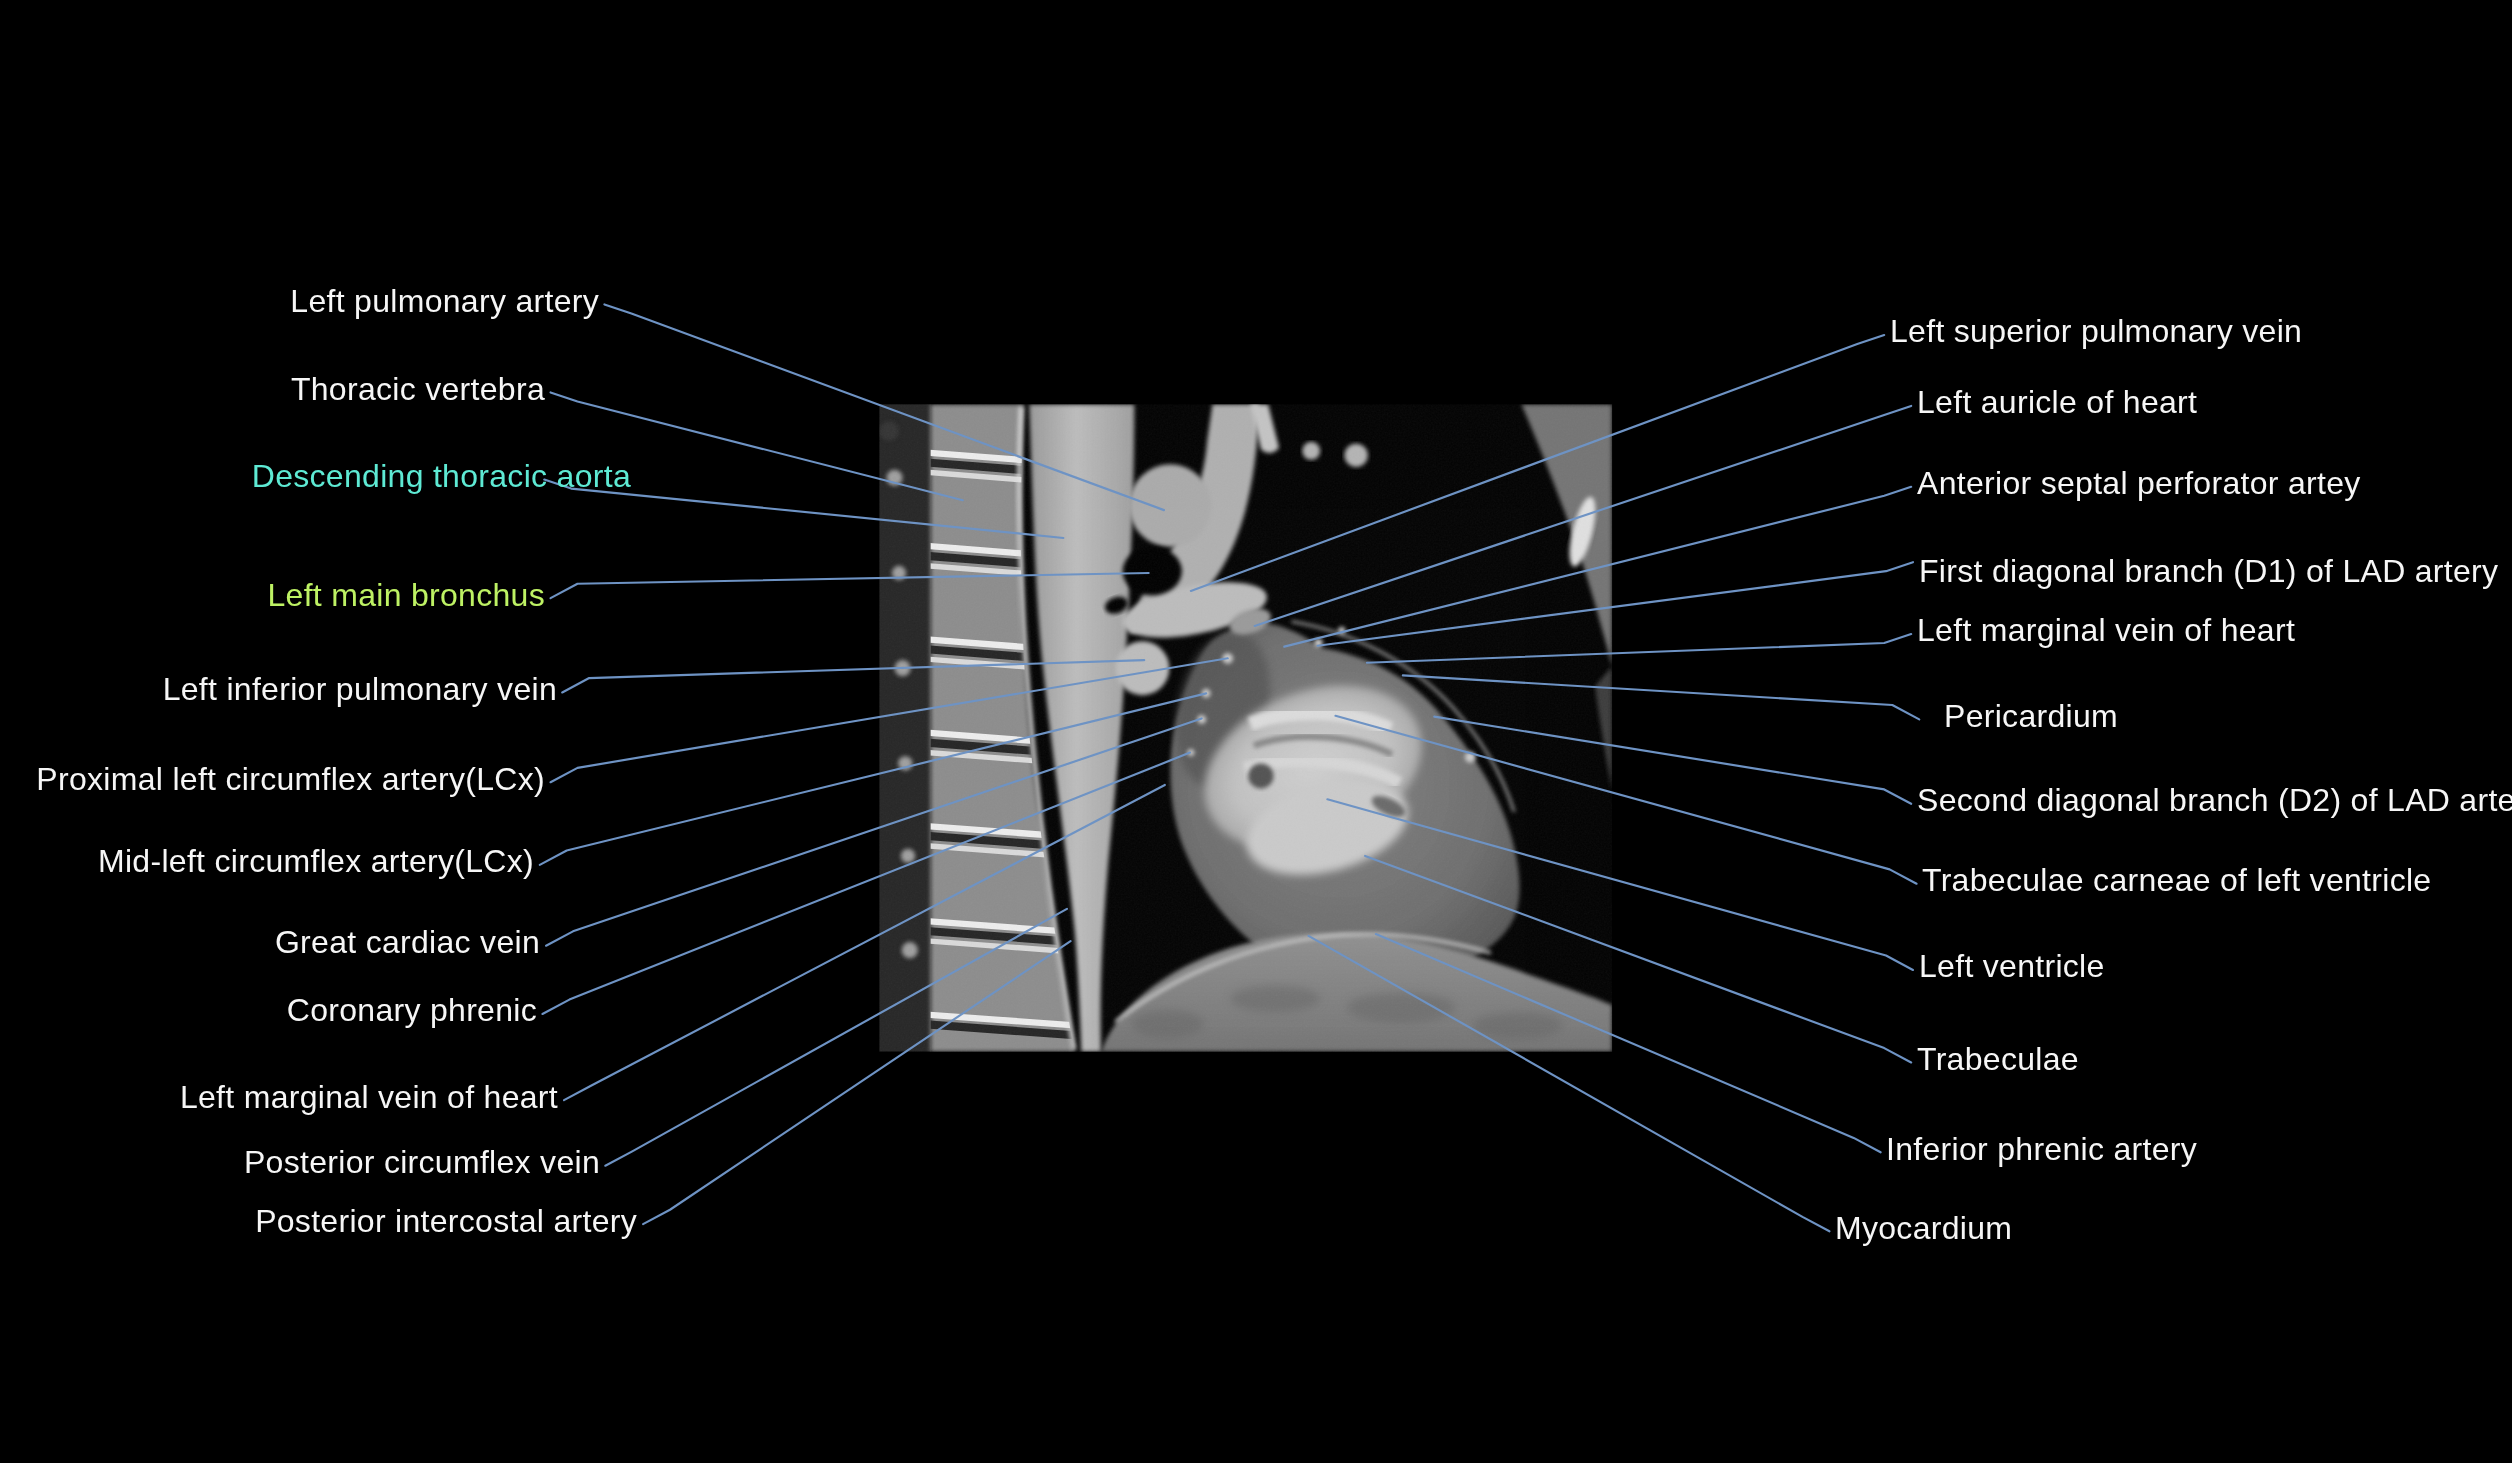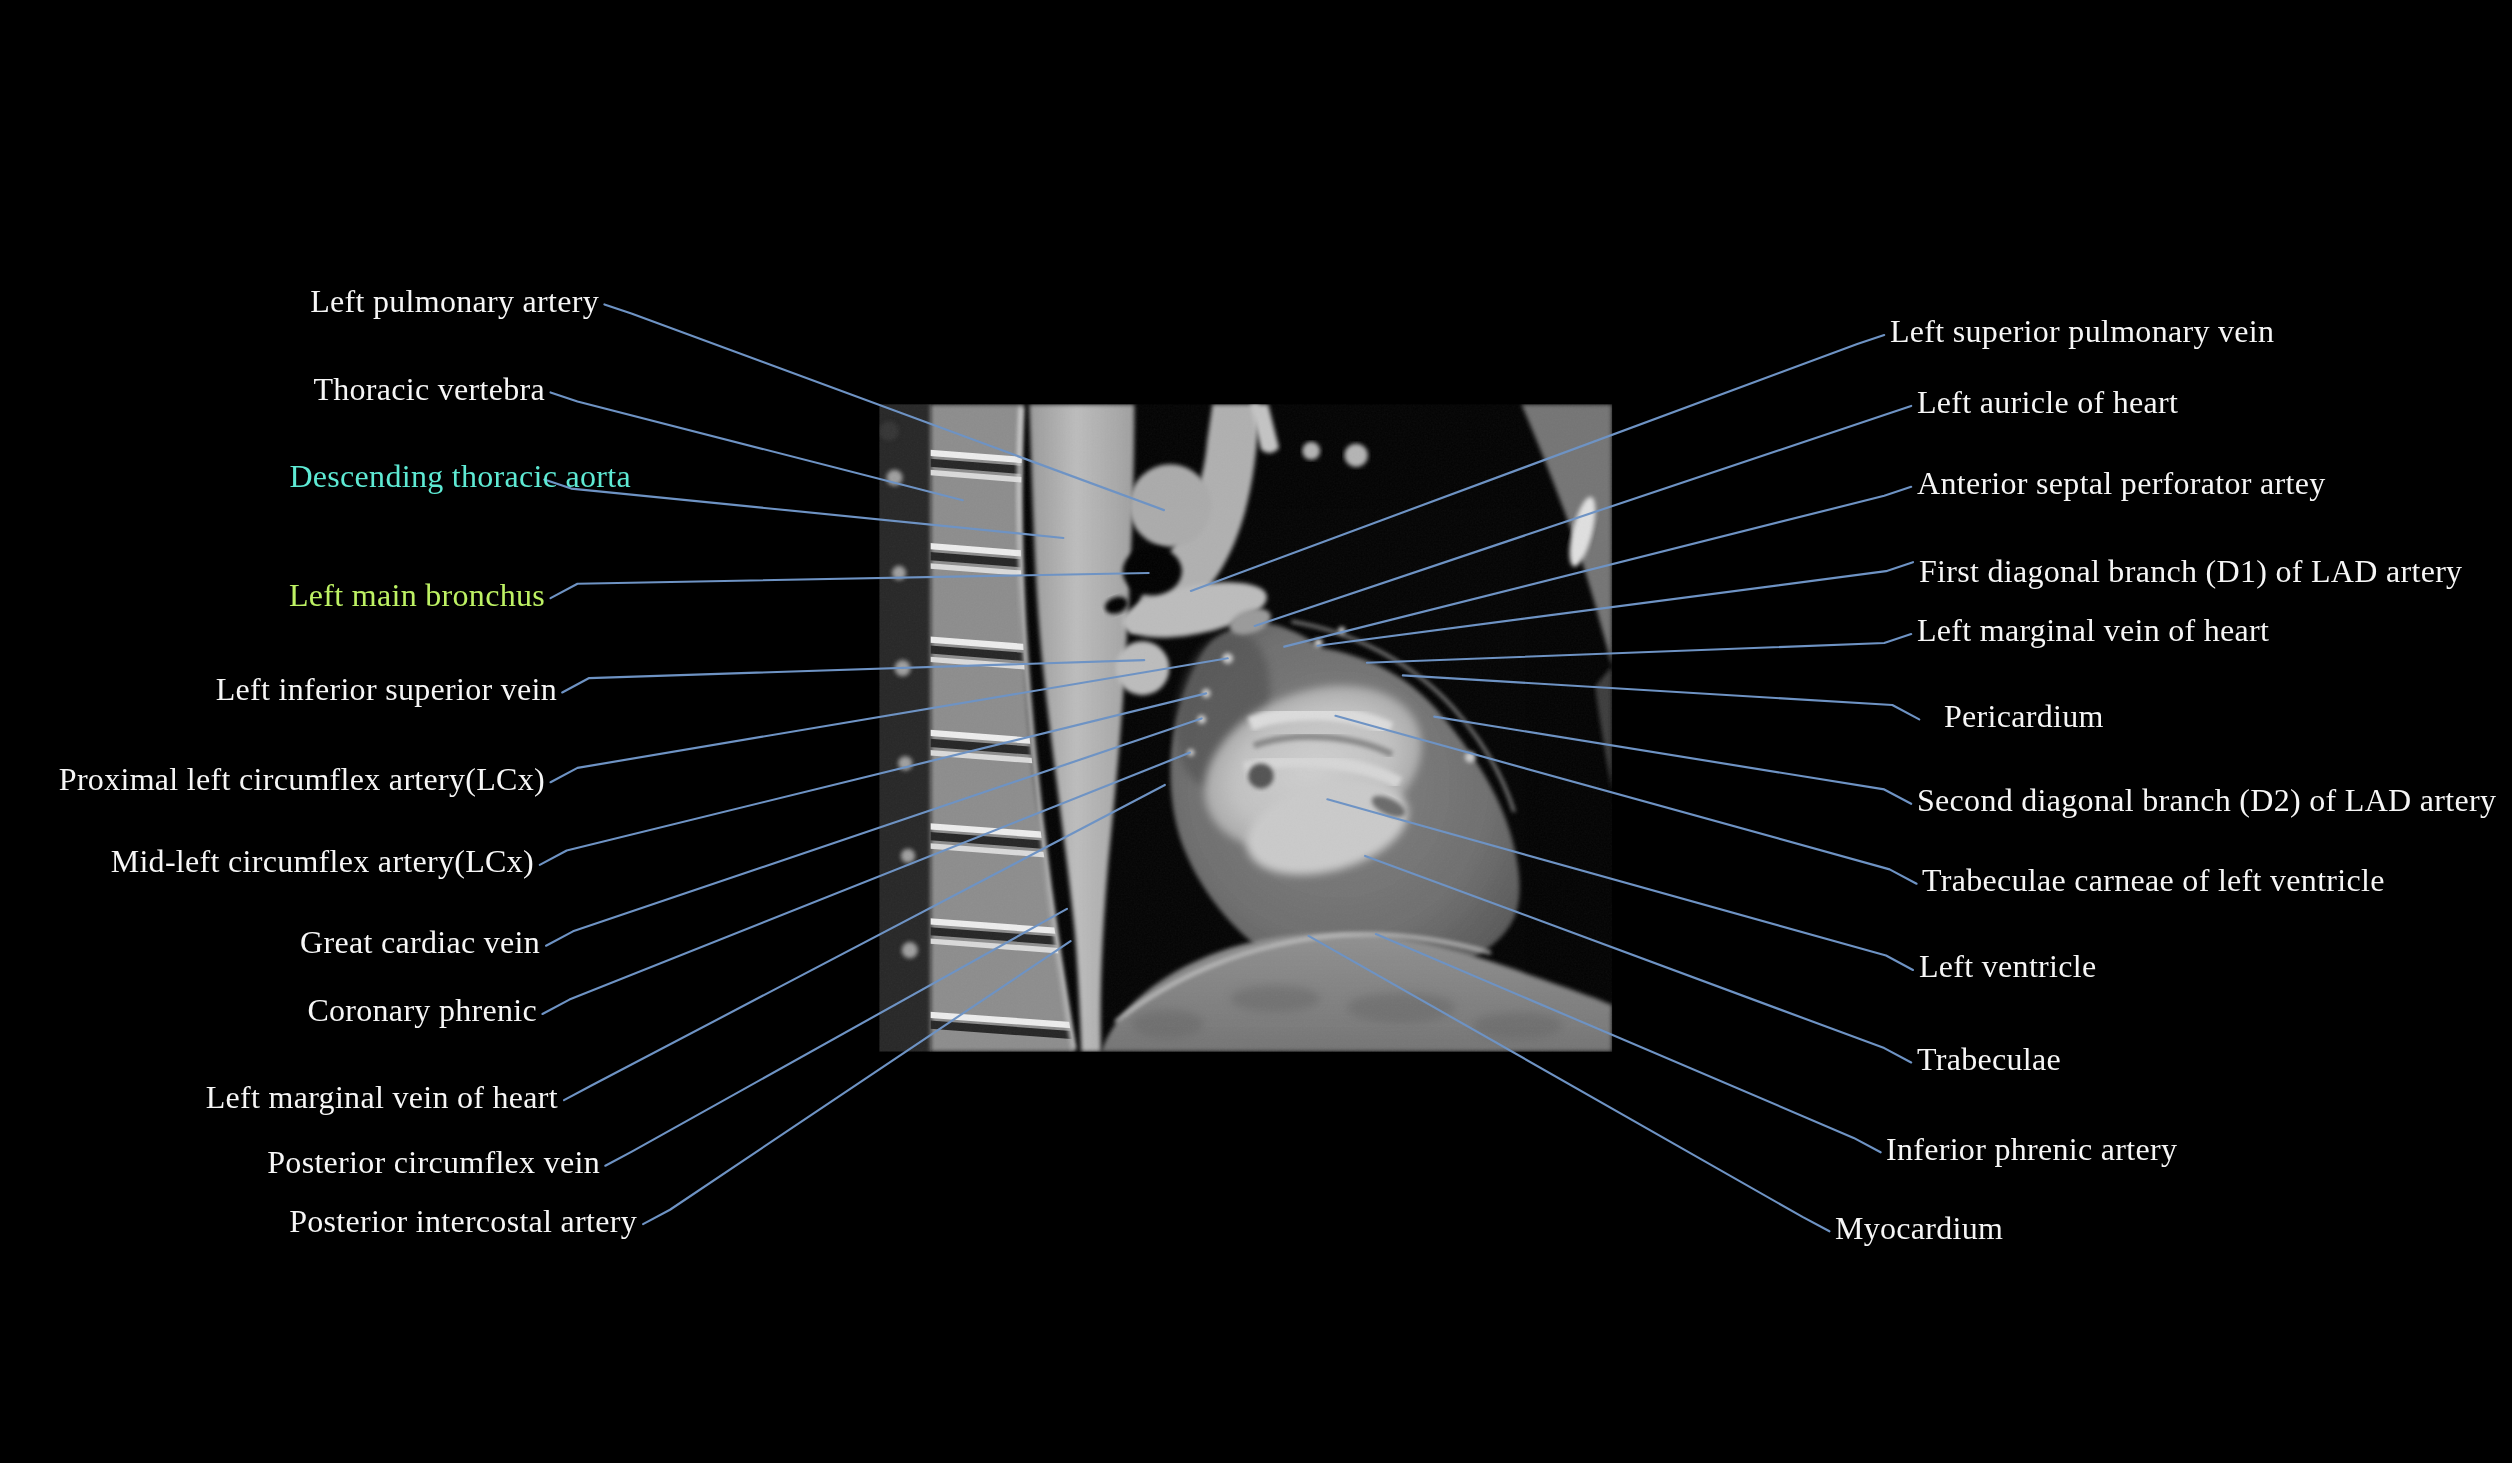--- a/index.html
+++ b/index.html
@@ -1,17 +1,17 @@
 <!DOCTYPE html>
 <html style="font-size:14.4px"><head>
 <meta charset="utf-8">
 <style>
   html,body{margin:0;padding:0;background:#000;}
   #stage{position:relative;width:2512px;height:1463px;background:#000;overflow:hidden;
-         font-family:Liberation Serif, serif;}
+         font-family:Liberation Sans, sans-serif;}
   #art{position:absolute;left:0;top:0;width:2512px;height:1463px;}
   .label{position:absolute;font-size:32px;line-height:1.15;color:#f6f6f6;
          white-space:nowrap;transform:translateY(-52%);letter-spacing:0.3px;}
   .label.left{text-align:right;}
   .label.right{text-align:left;}
 </style>
 </head>
 <body>
 
 <div id="stage">
@@ -195,21 +195,21 @@
         <polyline points="1532,1040 2064,1267 2094,1283"></polyline>
         <polyline points="1457,1042 2007,1355 2037,1371"></polyline>
       </g>
   </svg>
 
   <div id="labels-left">
       <div class="label left" style="top: 302px; right: 1913px; color: rgb(246, 246, 246);">Left pulmonary artery</div>
       <div class="label left" style="top: 390px; right: 1967px; color: rgb(246, 246, 246);">Thoracic vertebra</div>
       <div class="label left" style="top: 477px; right: 1881px; color: #5eead4;">Descending thoracic aorta</div>
       <div class="label left" style="top: 596px; right: 1967px; color: #bef264;">Left main bronchus</div>
-      <div class="label left" style="top: 690px; right: 1955px; color: rgb(246, 246, 246);">Left inferior superior vein</div>
+      <div class="label left" style="top: 690px; right: 1955px; color: rgb(246, 246, 246);">Left inferior pulmonary vein</div>
       <div class="label left" style="top: 780px; right: 1967px; color: rgb(246, 246, 246);">Proximal left circumflex artery(LCx)</div>
       <div class="label left" style="top: 862px; right: 1978px; color: rgb(246, 246, 246);">Mid-left circumflex artery(LCx)</div>
       <div class="label left" style="top: 943px; right: 1972px; color: rgb(246, 246, 246);">Great cardiac vein</div>
       <div class="label left" style="top: 1011px; right: 1975px; color: rgb(246, 246, 246);">Coronary phrenic</div>
       <div class="label left" style="top: 1098px; right: 1954px; color: rgb(246, 246, 246);">Left marginal vein of heart</div>
       <div class="label left" style="top: 1163px; right: 1912px; color: rgb(246, 246, 246);">Posterior circumflex vein</div>
       <div class="label left" style="top: 1222px; right: 1875px; color: rgb(246, 246, 246);">Posterior intercostal artery</div>
     </div>
   <div id="labels-right">
       <div class="label right" style="top: 332px; left: 1890px; color: rgb(246, 246, 246);">Left superior pulmonary vein</div>

